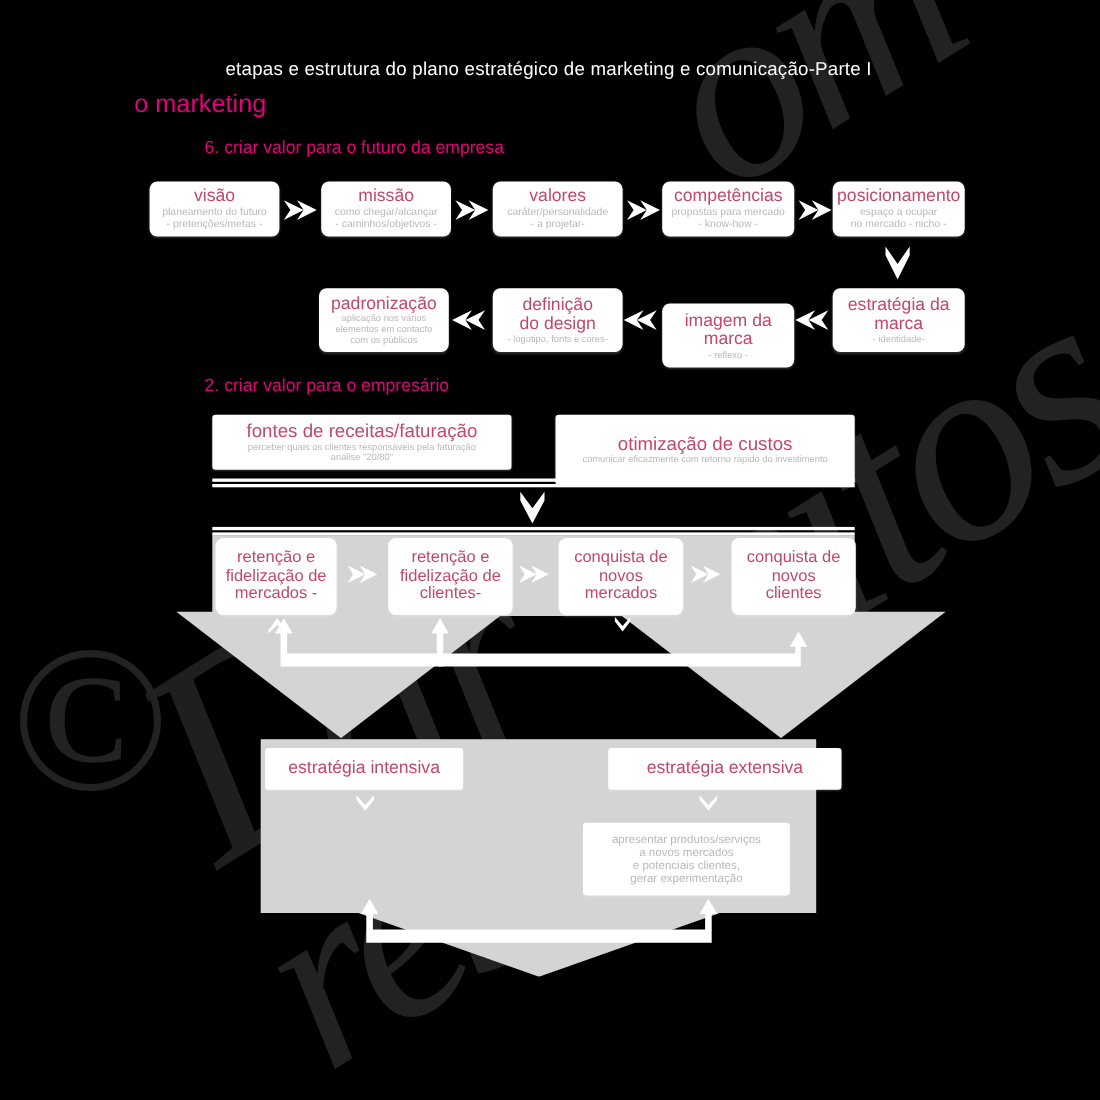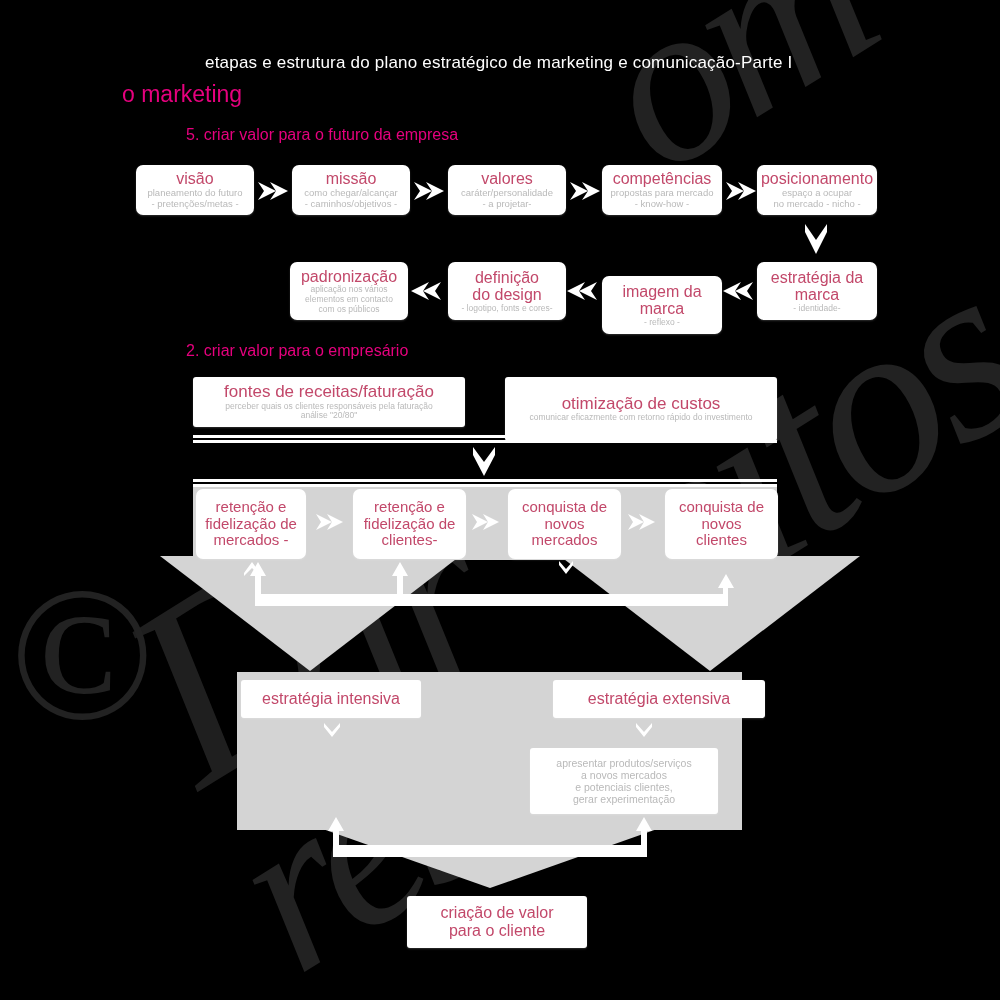--- a/index.html
+++ b/index.html
@@ -52,21 +52,21 @@
   <div class="wm wm-script" style="left:140px;top:520px;transform:rotate(-32deg);font-size:260px;opacity:.92;">D</div>
   <div class="wm wm-script" style="left:330px;top:470px;transform:rotate(-32deg);font-size:250px;">ir</div>
   <div class="wm wm-script" style="left:600px;top:300px;transform:rotate(-32deg);font-size:250px;">eitos</div>
   <div class="wm wm-script" style="left:600px;top:-90px;transform:rotate(-32deg);font-size:230px;">om</div>
   <div class="wm wm-script" style="left:230px;top:690px;transform:rotate(-32deg);font-size:230px;">rese</div>
   <div class="wm wm-copy" style="left:10px;top:545px;">©</div>
 
   <div class="title" style="left:205px;top:53px;">etapas e estrutura do plano estratégico de marketing e comunicação-Parte I</div>
   <div class="sec-head big" style="left:122px;top:81px;">o marketing</div>
 
-  <div class="sec-head num" style="left:186px;top:126px;">5. criar valor para o futuro da empresa</div>
+  <div class="sec-head num" style="left:186px;top:126px;">6. criar valor para o futuro da empresa</div>
 
   <div class="box" style="left:136px;top:165px;width:118px;height:50px;">
     <div class="bt t16">visão</div>
     <div class="bs s10">planeamento do futuro</div>
     <div class="bs s10">- pretenções/metas -</div>
   </div>
 
   <div class="box" style="left:292px;top:165px;width:118px;height:50px;">
     <div class="bt t16">missão</div>
     <div class="bs s10">como chegar/alcançar</div>
@@ -287,18 +287,14 @@
     <div class="bs s11">e potenciais clientes,</div>
     <div class="bs s11">gerar experimentação</div>
   </div>
 
   <div style="position:absolute;left:320px;top:815px;z-index:5;">
     <svg width="340" height="44" viewBox="0 0 340 44">
       <path d="M8,16 L16,2 L24,16 L19,16 L19,30 L321,30 L321,16 L316,16 L324,2 L332,16 L327,16 L327,42 L13,42 L13,16 Z" fill="#fff"></path>
     </svg>
   </div>
 
-  <div class="box boxflat" style="left:407px;top:896px;width:180px;height:52px;">
-    <div class="bt t16">criação de valor</div>
-    <div class="bt t16">para o cliente</div>
-  </div>
 
 </div>
 
 </body></html>

